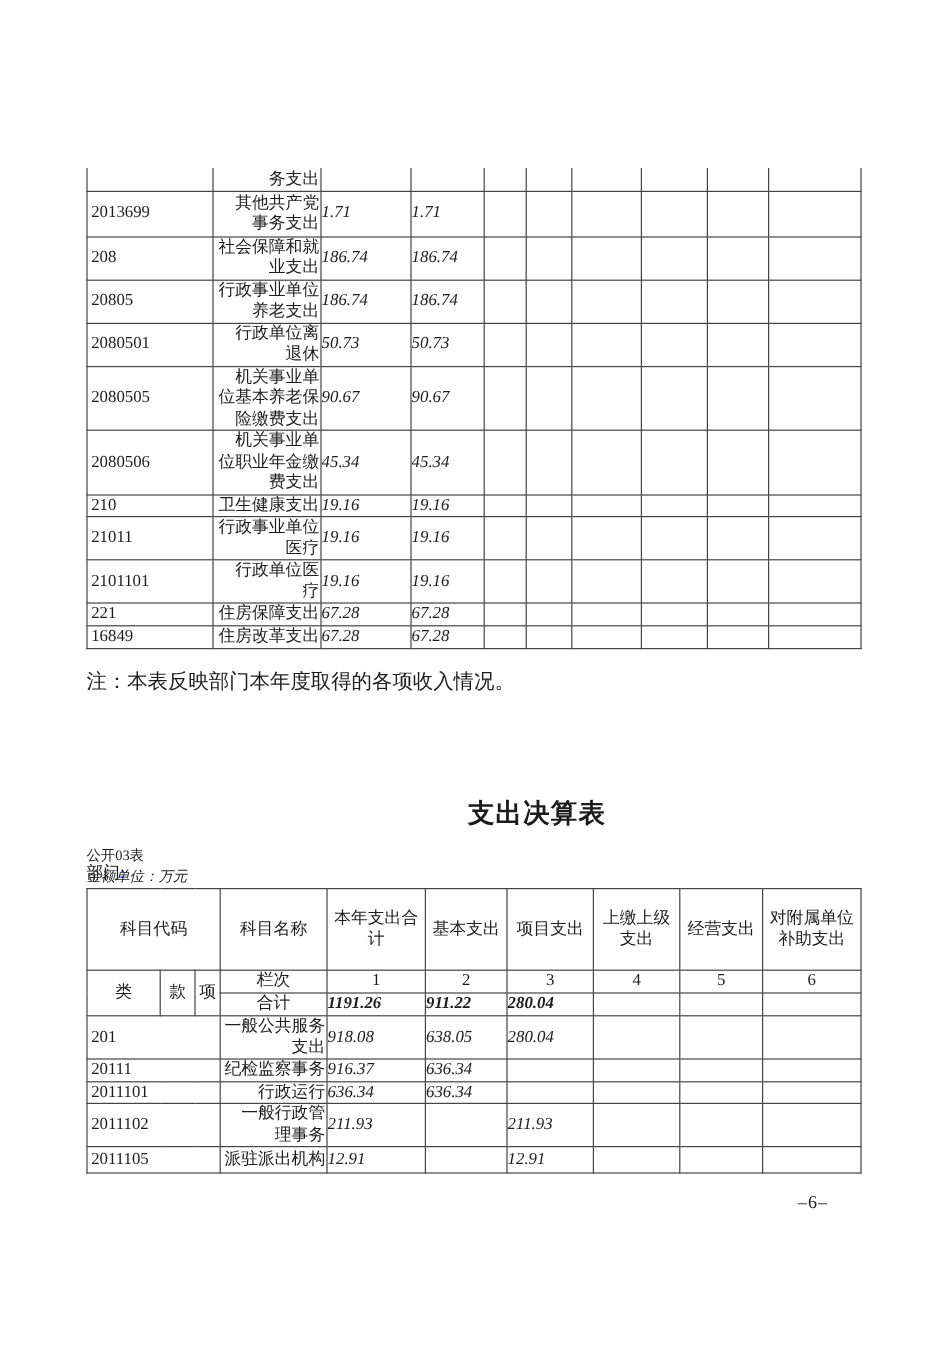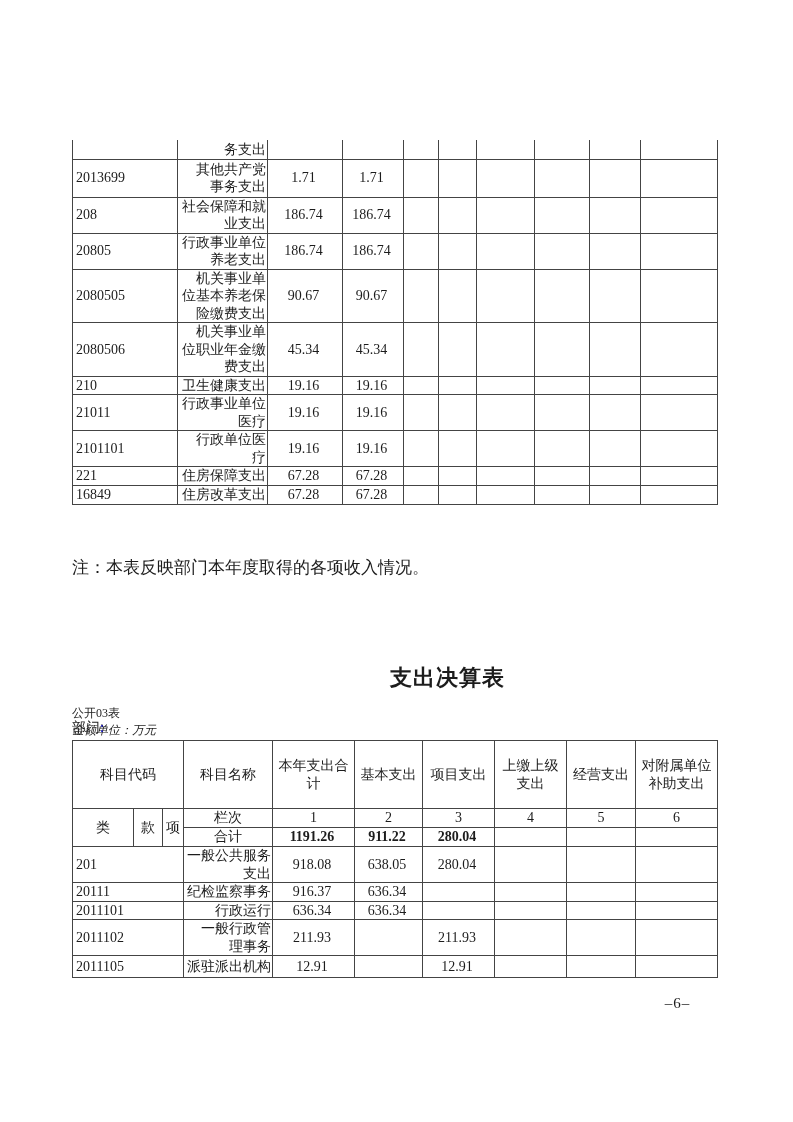--- a/index.html
+++ b/index.html
@@ -8,21 +8,21 @@
     font-family:"Liberation Serif","DejaVu Serif",serif; color:#1c1c1c;
     overflow:hidden;
   }
   table { border-collapse:collapse; table-layout:fixed; position:absolute; }
   td {
     border:1px solid #444444; padding:0; font-size:14px; line-height:17.5px;
     vertical-align:middle; overflow:hidden;
   }
   .cd { text-align:left;  padding-left:3px; }          
   .nm { text-align:right;  padding-left:2px; padding-right:1px; white-space:pre-line; } 
-  .n  { text-align:center; padding-right:3px; }         
+  .n  { text-align:left; padding-right:3px;font-style:italic; }         
   .c  { }                                              
   .h  { text-align:center; white-space:pre-line; line-height:18px; } 
   .bold { font-weight:bold; }
   .no-top { border-top:none; }
 
   #income-table { left:72px; top:140px; width:645px; }
   #exp-table    { left:72px; top:740px; width:645px; }
 
   .note {
     position:absolute; left:72px; top:556px; font-size:17px;
@@ -99,20 +99,33 @@
         <td class="c"></td>
         <td class="c"></td>
         <td class="c"></td>
       </tr>
       <tr style="height:35px">
         <td class="cd">20805</td>
         <td class="nm">行政事业单位
 养老支出</td>
         <td class="n">186.74</td>
         <td class="n">186.74</td>
+        <td class="c"></td>
+        <td class="c"></td>
+        <td class="c"></td>
+        <td class="c"></td>
+        <td class="c"></td>
+        <td class="c"></td>
+      </tr>
+      <tr style="height:35px">
+        <td class="cd">2080501</td>
+        <td class="nm">　行政单位离
+退休</td>
+        <td class="n">50.73</td>
+        <td class="n">50.73</td>
         <td class="c"></td>
         <td class="c"></td>
         <td class="c"></td>
         <td class="c"></td>
         <td class="c"></td>
         <td class="c"></td>
       </tr>
       <tr style="height:53px">
         <td class="cd">2080505</td>
         <td class="nm">　机关事业单

